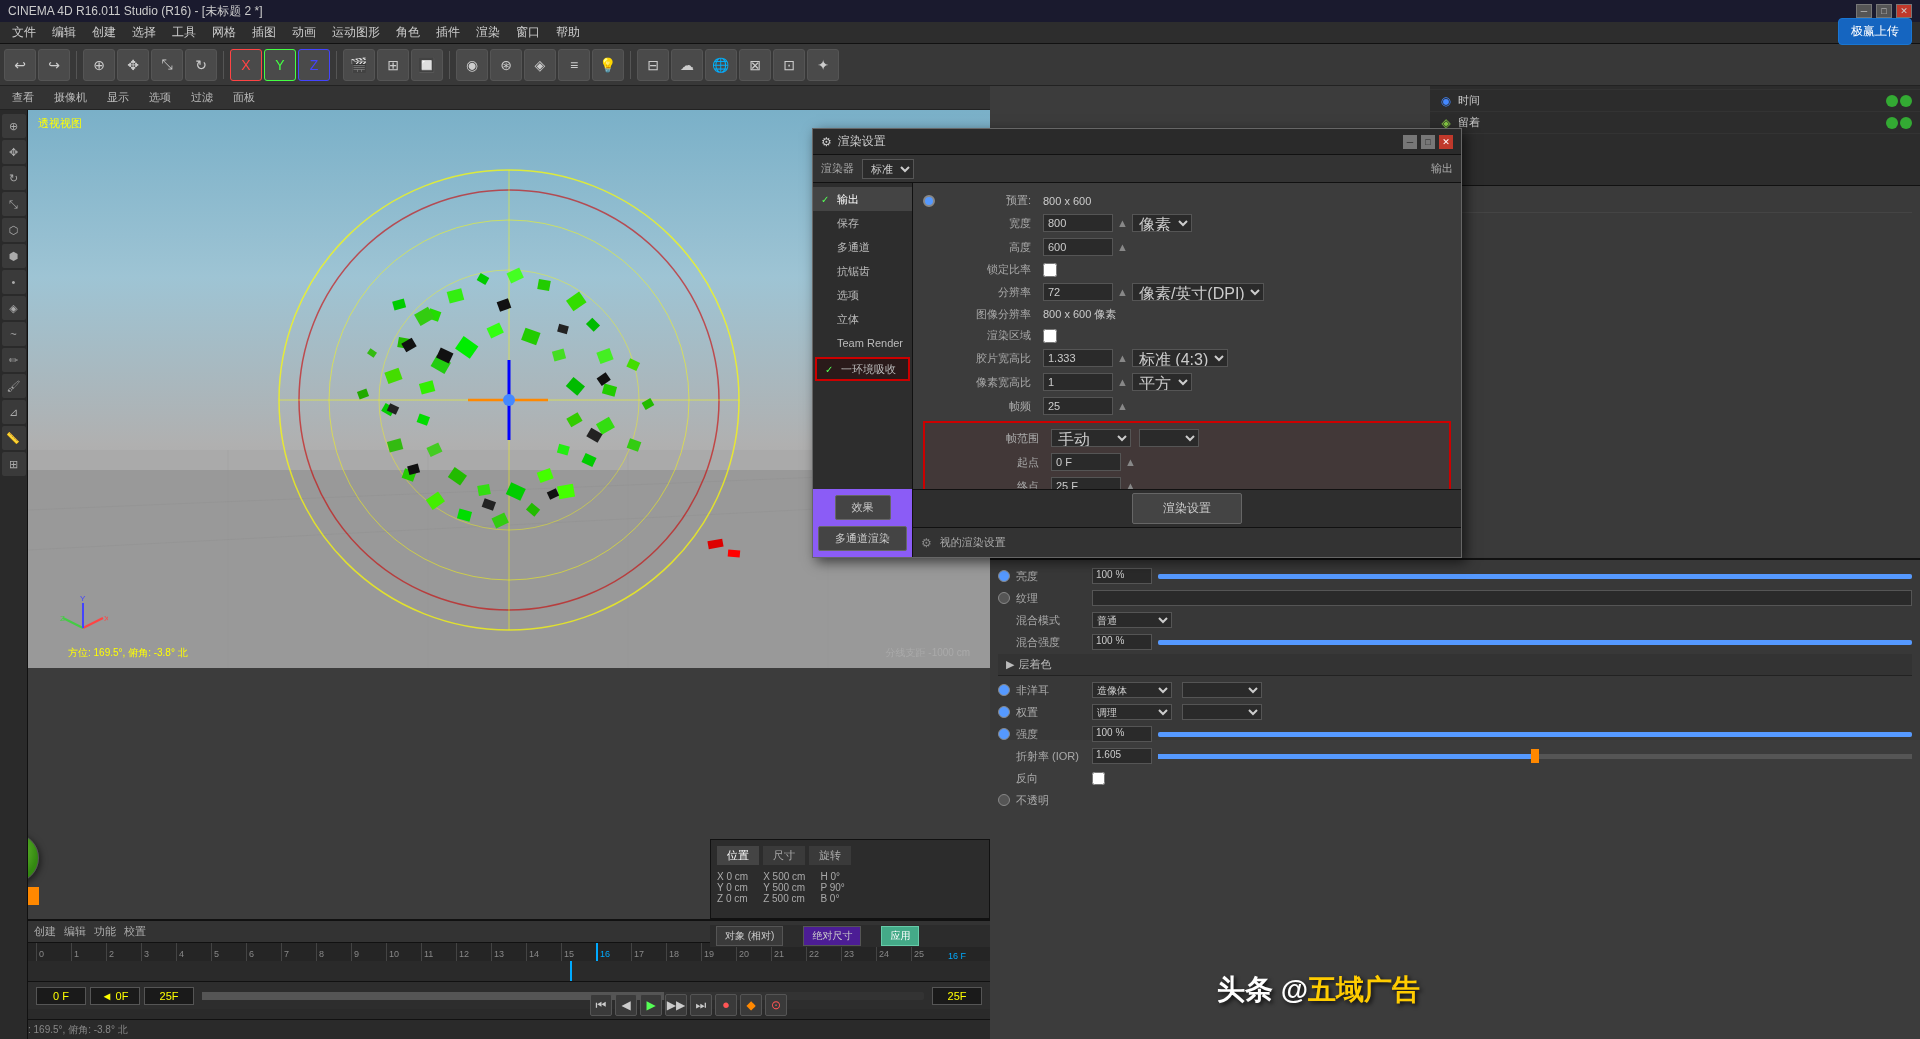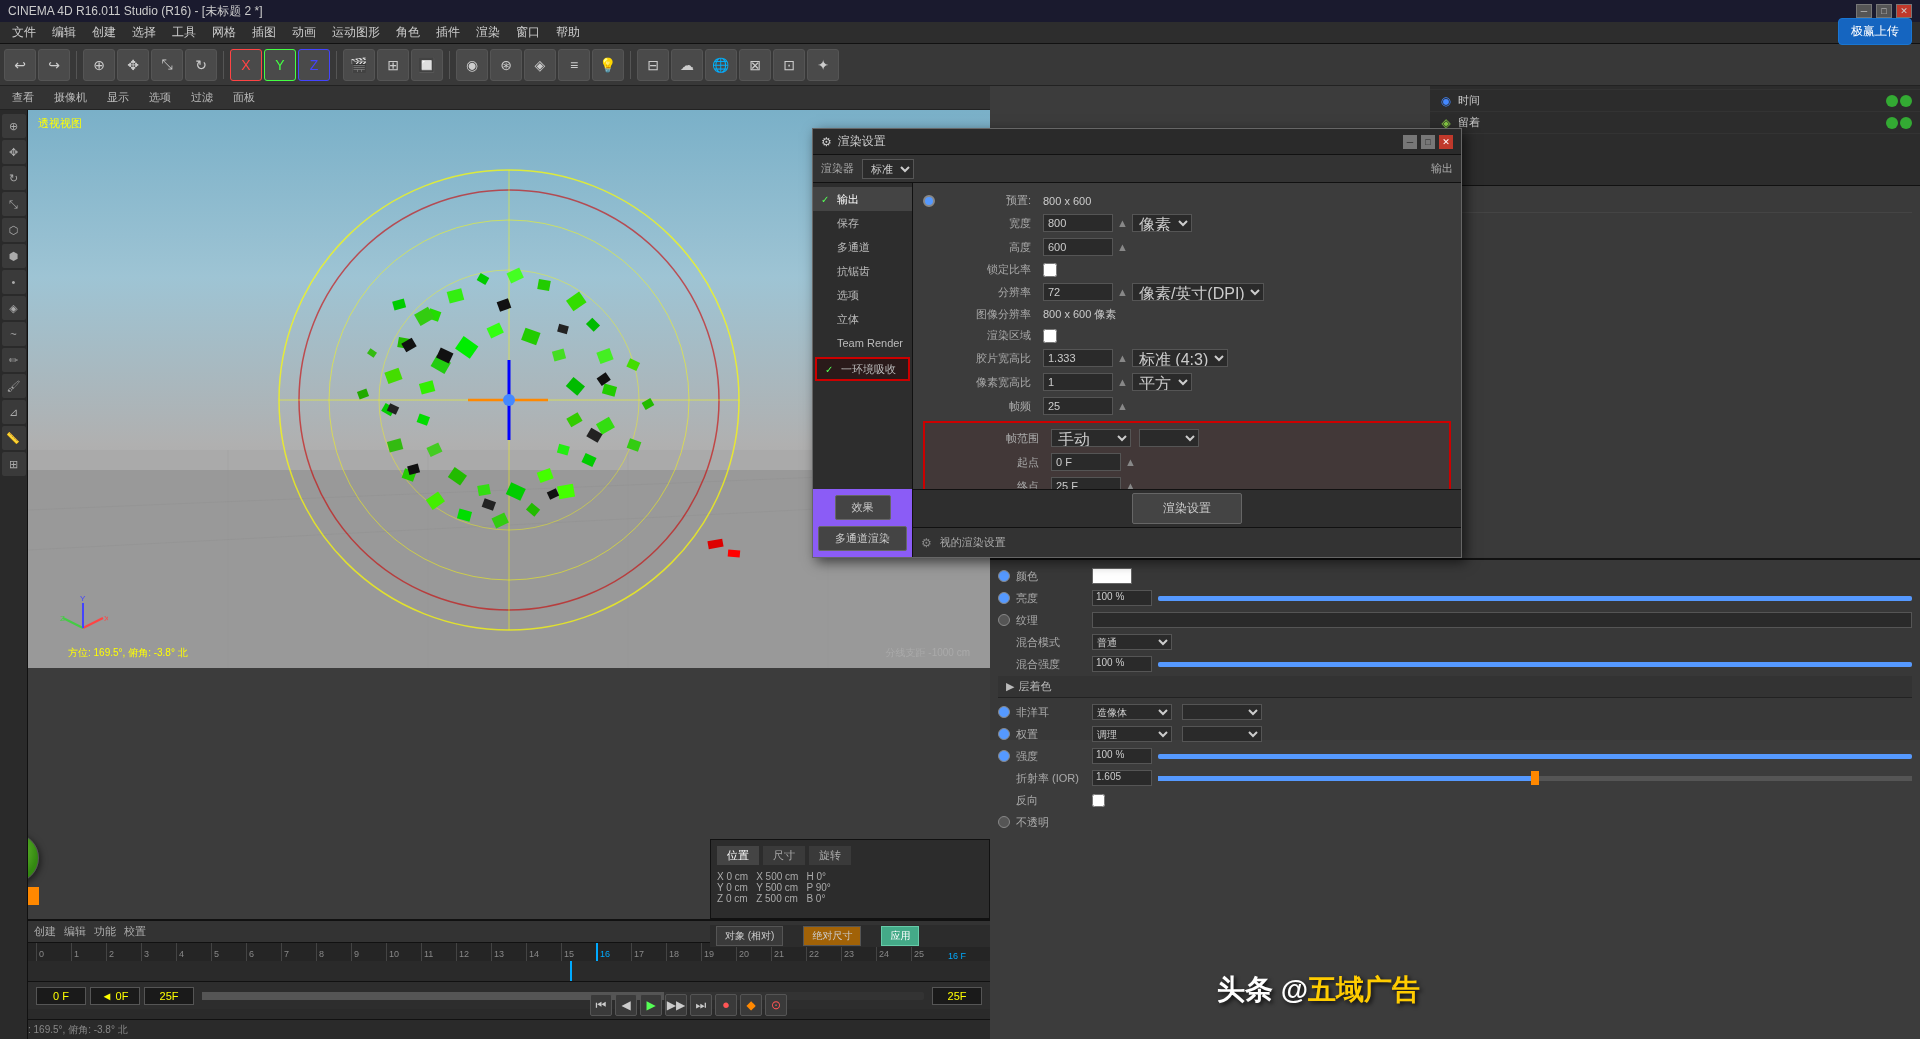--- a/index.html
+++ b/index.html
@@ -901,25 +901,20 @@
     </div>
   </div>
 
   <div id="properties-panel">
     <div style="font-size:11px; color:#999; margin-bottom:6px; padding-bottom:3px; border-bottom:1px solid #444;">属性</div>
   </div>
 </div>
 
 <div id="mat-properties">
 
-  <div class="mat-prop-row">
-    <div class="mat-radio on"></div>
-    <span class="mat-label">颜色</span>
-    <div class="color-swatch" style="width:40px; height:16px; background:#fff; border:1px solid #666;"></div>
-  </div>
 
   <div class="mat-prop-row">
     <div class="mat-radio on"></div>
     <span class="mat-label">亮度</span>
     <span class="mat-val-box">100 %</span>
     <div class="mat-slider">
       <div class="mat-slider-fill" style="width:100%;"></div>
     </div>
   </div>
 
@@ -1273,21 +1268,21 @@
 </div>
 
 <div style="position:absolute; bottom:120px; left:710px; width:280px; height:80px; background:#2c2c2c; border:1px solid #111; padding:6px;">
 
   <div style="display:flex; gap:4px; margin-bottom:6px;">
     <div style="padding:2px 10px; background:#444; color:#fff; font-size:11px; cursor:pointer;text-align:center;">位置</div>
     <div style="padding:2px 10px; background:#3a3a3a; color:#aaa; font-size:11px; cursor:pointer;">尺寸</div>
     <div style="padding:2px 10px; background:#3a3a3a; color:#aaa; font-size:11px; cursor:pointer;">旋转</div>
   </div>
 
-  <div style="display:flex; gap:8px; font-size:10px; color:#aaa;">
+  <div style="display:flex; gap:15px; font-size:10px; color:#aaa;">
     <div>
       <div>X <span>0 cm</span></div>
       <div>Y <span>0 cm</span></div>
       <div>Z <span>0 cm</span></div>
     </div>
     <div>
       <div>X <span>500 cm</span></div>
       <div>Y <span>500 cm</span></div>
       <div>Z <span>500 cm</span></div>
     </div>
@@ -1297,21 +1292,21 @@
       <div>B <span>0°</span></div>
     </div>
   </div>
 </div>
 
 <div style="position:absolute; bottom:120px; left:710px; top:auto; width:280px; margin-top:80px;">
 </div>
 
 <div style="position:absolute; bottom:92px; left:710px; width:280px; height:22px; background:#2c2c2c; display:flex; align-items:center; gap:20px; padding:0 6px;">
   <button style="font-size:10px; background:#3a3a3a; border:1px solid #555; color:#ccc; padding:2px 8px; cursor:pointer;">对象 (相对)</button>
-  <button style="font-size:10px; background:#a16207; border:1px solid #555; color:#ccc; padding:2px 8px; cursor:pointer;">绝对尺寸</button>
+  <button style="font-size:10px; background:#4c1d95; border:1px solid #555; color:#ccc; padding:2px 8px; cursor:pointer;">绝对尺寸</button>
   <button style="font-size:10px; background:#4a8; border:1px solid #6ca; color:#fff; padding:2px 8px; cursor:pointer;">应用</button>
 </div>
 
 <div style="position:absolute; bottom:130px; left:0; width:28px; background:#222; display:flex; flex-direction:column; align-items:center; padding:4px 0; gap:2px;">
   <div class="mat-ball"></div>
   <div class="mat-name-box">材质</div>
 </div>
 
 <div id="watermark">
   <span>头条 @</span><span class="brand">五域广告</span>

